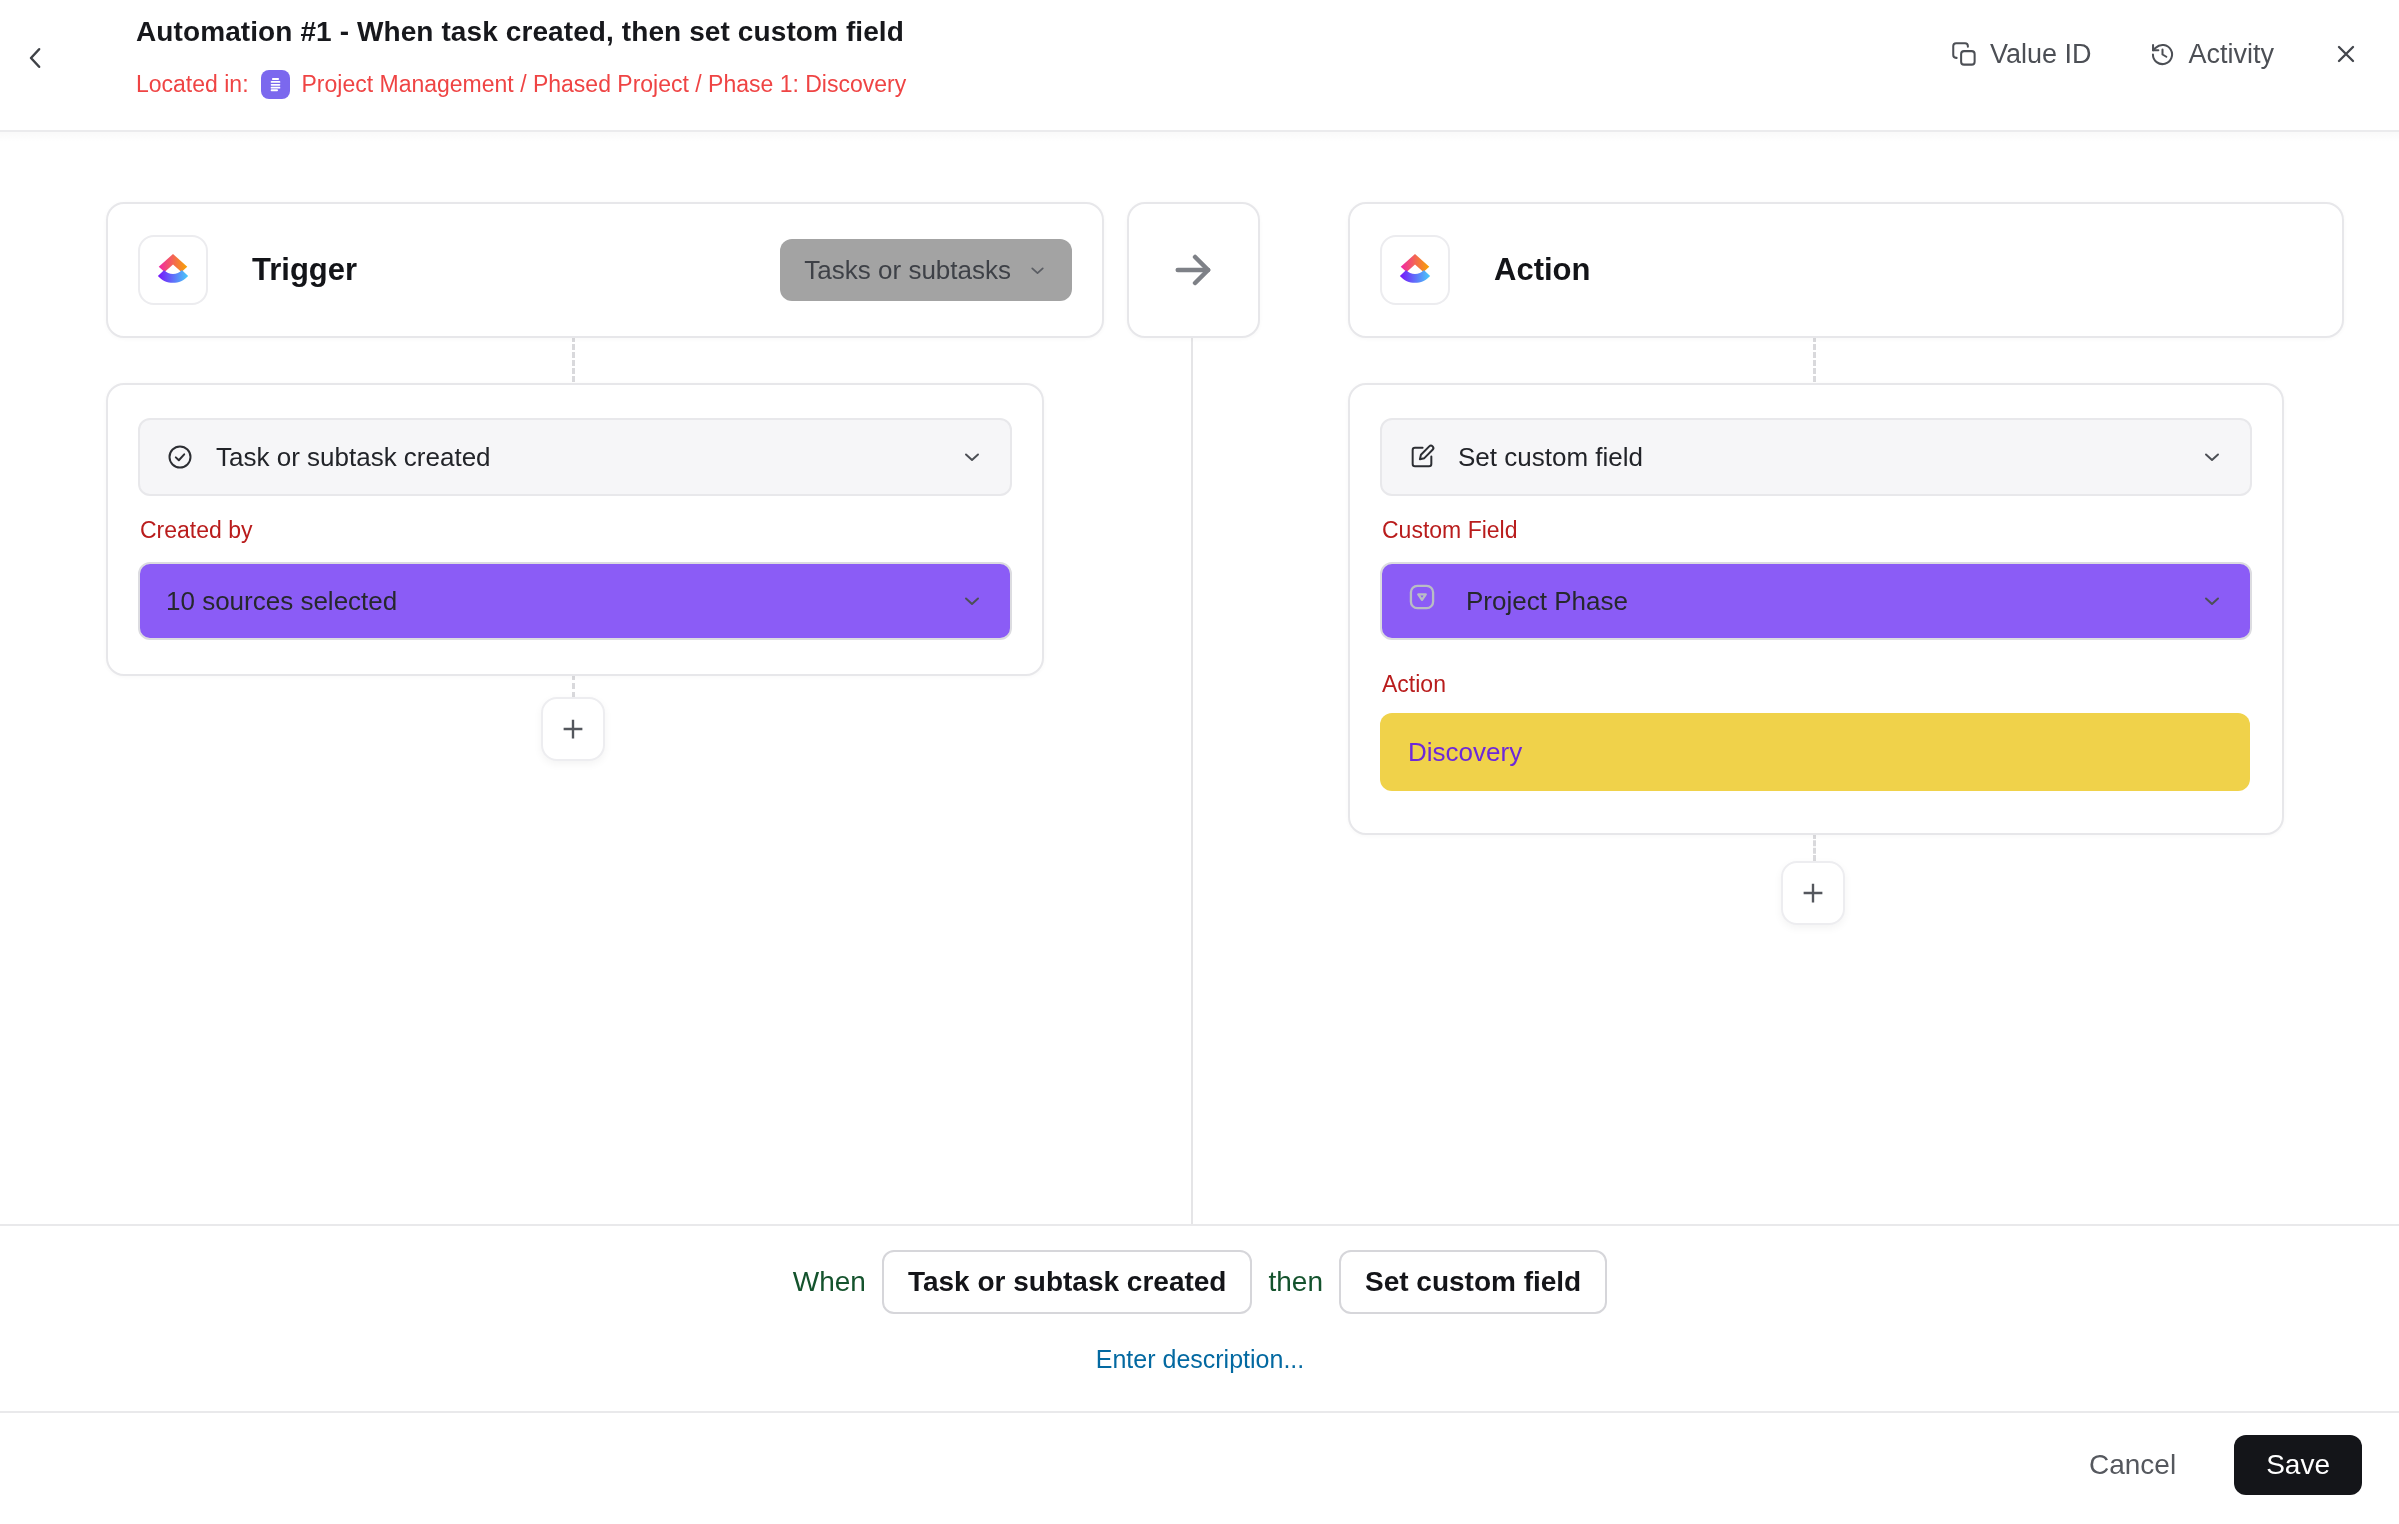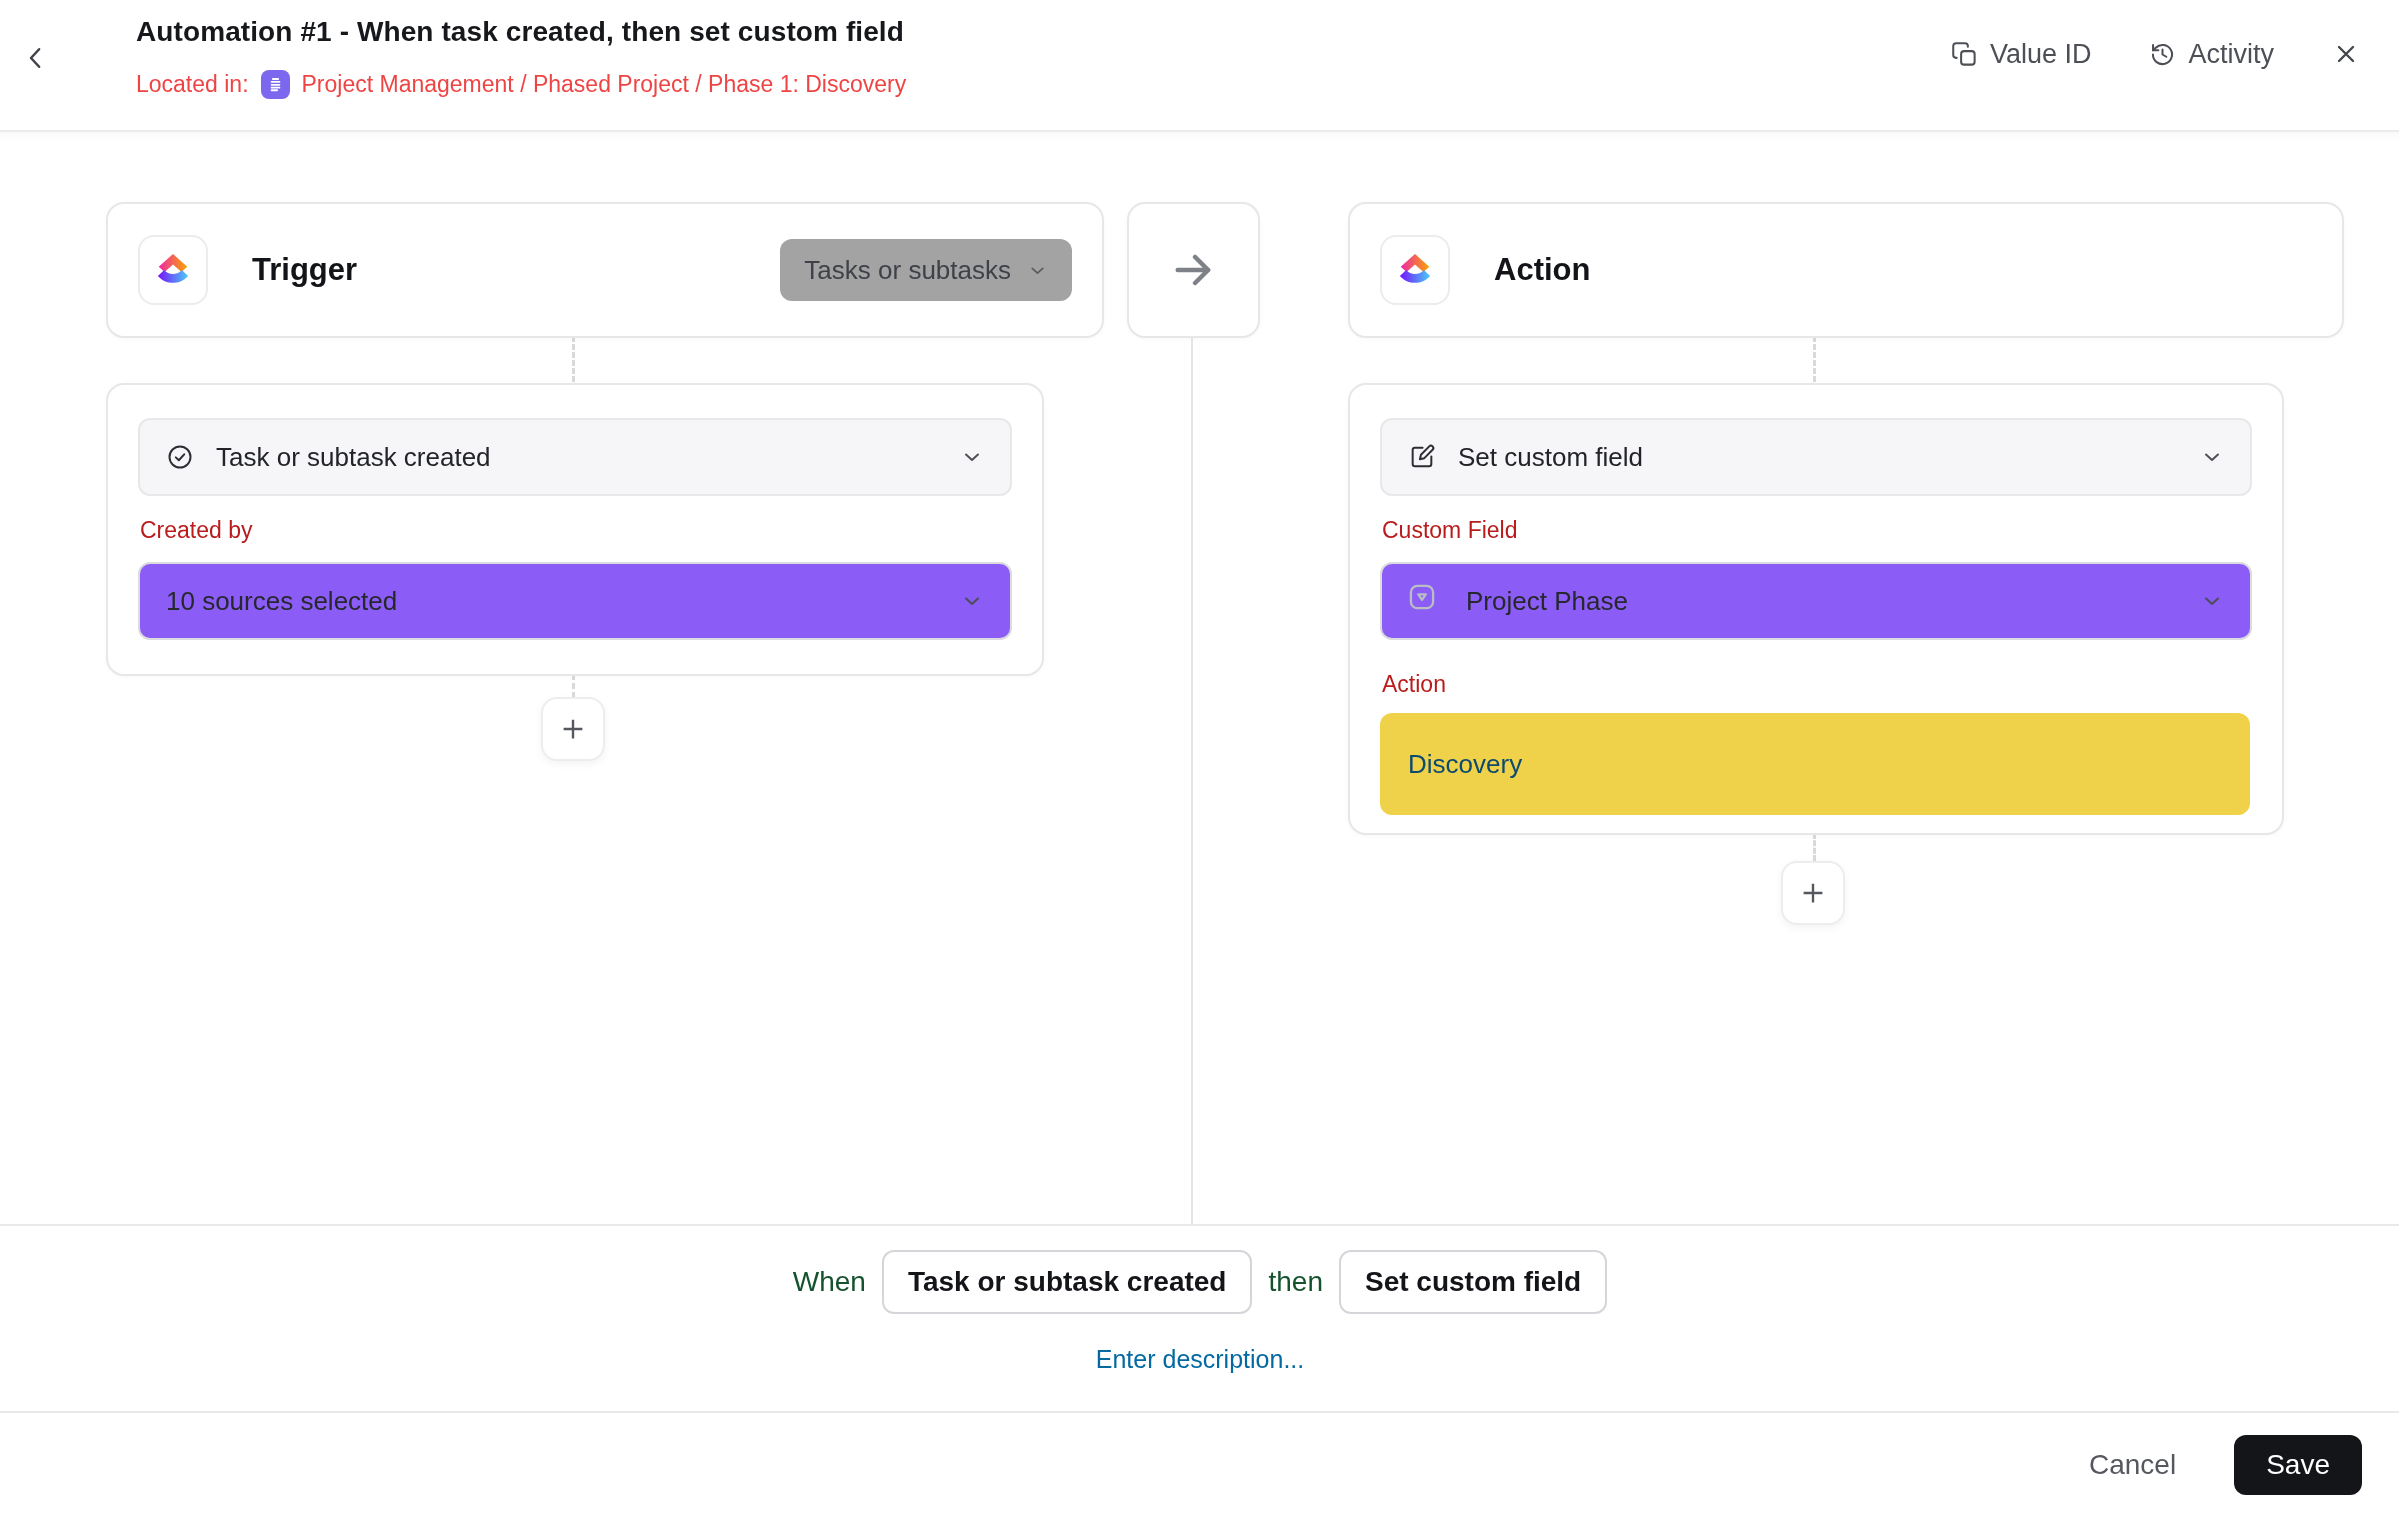--- a/index.html
+++ b/index.html
@@ -35,21 +35,21 @@
   .vline{position:absolute;width:0;border-left:2px solid #e5e5e7;}
   
   .sel{position:absolute;left:30px;right:30px;height:78px;border-radius:12px;display:flex;align-items:center;gap:22px;padding:0 26px;font-size:26px;cursor:pointer;box-sizing:border-box;}
   .sel-gray{background:#f6f6f8;border:2px solid #e8e8eb;font-weight:500;color:#222429;}
   .sel-white{background:#8b5cf6;border:2px solid #dcdce0;color:#26282d;}
   .sel .chev{margin-left:auto;color:#4c4f55;}
   .sel svg{width:28px;height:28px;flex:0 0 auto;}
   .sel .chev svg{width:24px;height:24px;}
   .field-lbl{position:absolute;left:32px;font-size:23px;color:#b91c1c;}
   .dd-type-icon{width:36px;height:36px;color:#b9bdc4;}
-  .value-chip{position:absolute;left:30px;right:32px;height:102px;border-radius:12px;background:var(--value-yellow,#f0d24a);display:flex;align-items:center;padding:0 28px;font-size:26px;color:#0c4a6e;cursor:pointer;box-sizing:border-box;}
+  .value-chip{position:absolute;left:30px;right:32px;height:78px;border-radius:12px;background:var(--value-yellow,#f0d24a);display:flex;align-items:center;padding:0 28px;font-size:26px;color:#6d28d9;cursor:pointer;box-sizing:border-box;}
   .plus-btn{position:absolute;width:64px;height:64px;border-radius:16px;background:#fff;border:2px solid #ededf0;box-shadow:0 3px 8px rgba(0,0,0,.05);display:flex;align-items:center;justify-content:center;color:#54575d;cursor:pointer;box-sizing:border-box;}
   .plus-btn svg{width:30px;height:30px;}
   
   .divider{position:absolute;left:0;right:0;height:2px;background:#e9e9eb;}
   .summary-row{position:absolute;left:0;right:0;top:1250px;display:flex;justify-content:center;align-items:center;gap:16px;}
   .sum-word{font-size:28px;color:#14532d;}
   .sum-chip{height:64px;border:2px solid #d6d6da;border-radius:12px;background:#fff;display:flex;align-items:center;padding:0 24px;font-size:28px;font-weight:700;color:#141519;cursor:pointer;box-sizing:border-box;}
   .desc{position:absolute;left:0;right:0;top:1345px;text-align:center;font-size:25px;color:#0369a1;cursor:text;}
   
   .footer-actions{position:absolute;right:38px;top:1435px;display:flex;align-items:center;gap:52px;}

